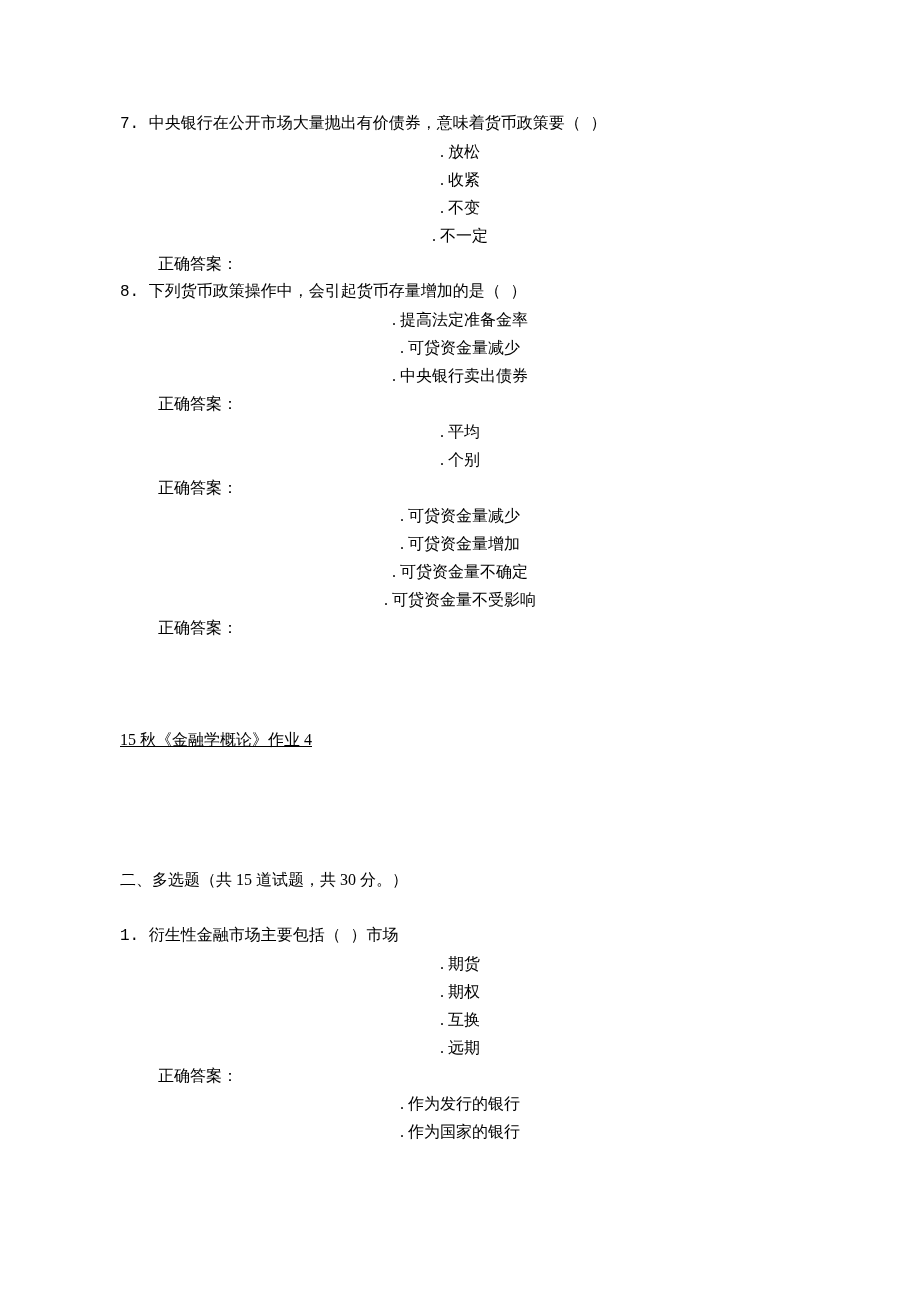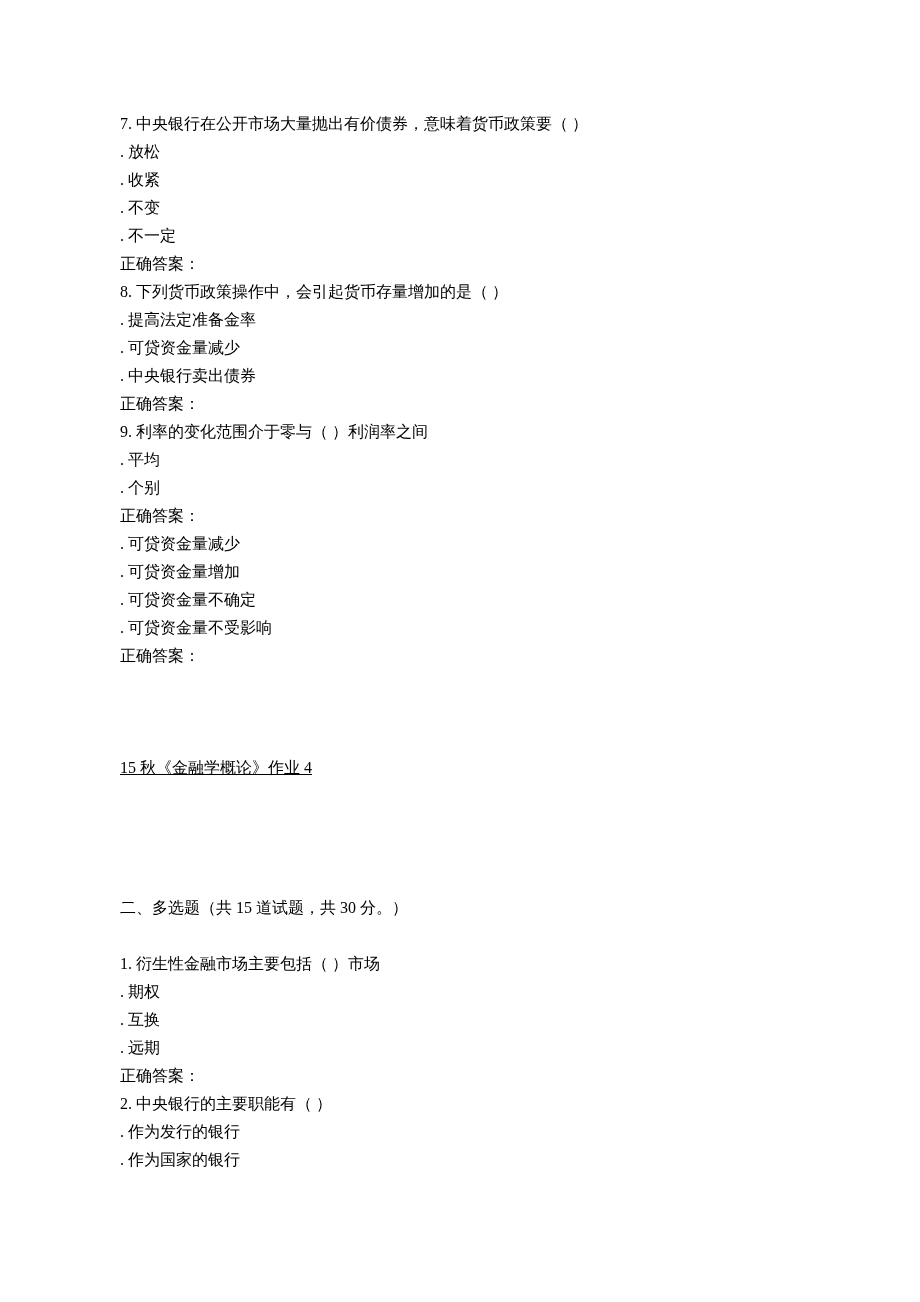--- a/index.html
+++ b/index.html
@@ -11,26 +11,29 @@
       font-family: "SimSun", "宋体", serif;
       font-size: 16px;
       line-height: 1.75;
       color: #000;
       background: #fff;
       padding: 110px 120px 60px 120px;
       width: 920px;
     }
     .question-stem {
       display: block;
+      font-family: Liberation Mono, monospace;
     }
     .option {
       display: block;
+      text-align: center;
     }
     .answer-label {
       display: block;
+      margin-left: 38px;
     }
     .section-title {
       display: block;
       text-decoration: underline;
     }
     .section-header {
       display: block;
     }
     .gap-small {
       height: 28px;
@@ -56,21 +59,20 @@
 
 <div>
   <span class="question-stem"><span>8.</span>  <span>下列货币政策操作中，会引起货币存量增加的是（ ）</span></span>
   <span class="option">. <span>提高法定准备金率</span></span>
   <span class="option">. <span>可贷资金量减少</span></span>
   <span class="option">. <span>中央银行卖出债券</span></span>
   <span class="answer-label">正确答案：</span>
 </div>
 
 <div>
-  <span class="question-stem"><span>9.</span>  <span>利率的变化范围介于零与（ ）利润率之间</span></span>
   <span class="option">. <span>平均</span></span>
   <span class="option">. <span>个别</span></span>
   <span class="answer-label">正确答案：</span>
 </div>
 
 <div>
   <span class="option">. <span>可贷资金量减少</span></span>
   <span class="option">. <span>可贷资金量增加</span></span>
   <span class="option">. <span>可贷资金量不确定</span></span>
   <span class="option">. <span>可贷资金量不受影响</span></span>
@@ -82,24 +84,24 @@
 <span class="section-title">15 秋《金融学概论》作业 4</span>
 
 <div class="gap-xl"></div>
 
 <span class="section-header">二、多选题（共 15 道试题，共 30 分。）</span>
 
 <div class="gap-small"></div>
 
 <div>
   <span class="question-stem"><span>1.</span>  <span>衍生性金融市场主要包括（ ）市场</span></span>
+  <span class="option">. <span>期货</span></span>
   <span class="option">. <span>期权</span></span>
   <span class="option">. <span>互换</span></span>
   <span class="option">. <span>远期</span></span>
   <span class="answer-label">正确答案：</span>
 </div>
 
 <div>
-  <span class="question-stem"><span>2.</span>  <span>中央银行的主要职能有（ ）</span></span>
   <span class="option">. <span>作为发行的银行</span></span>
   <span class="option">. <span>作为国家的银行</span></span>
 
 </div>
 
 </body></html>

